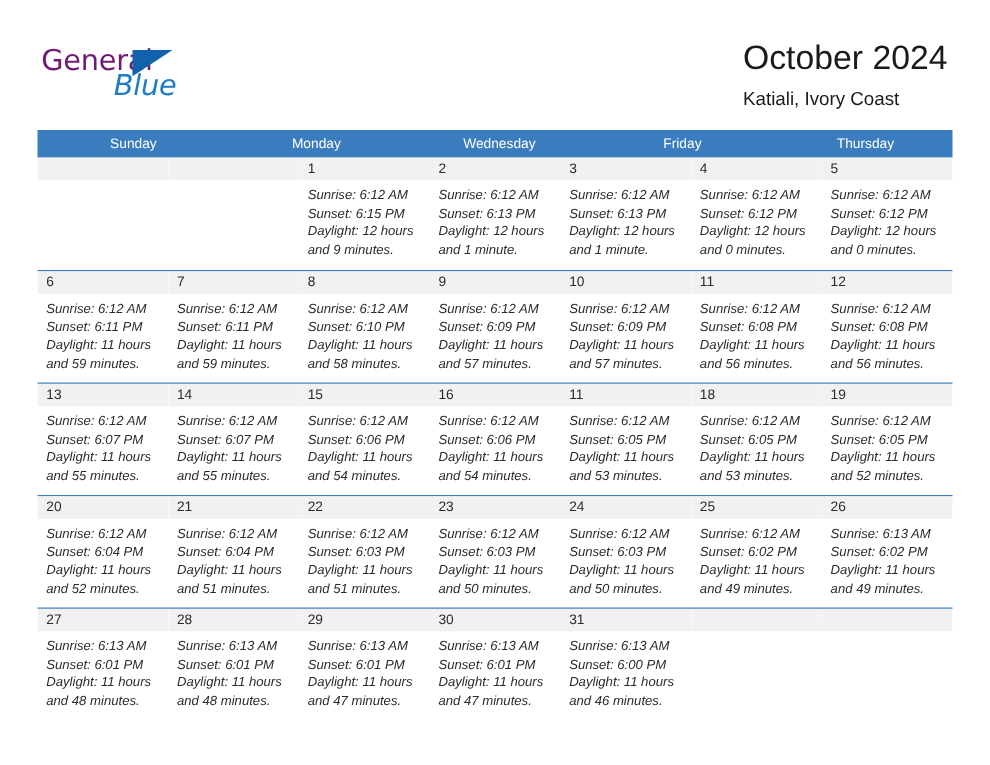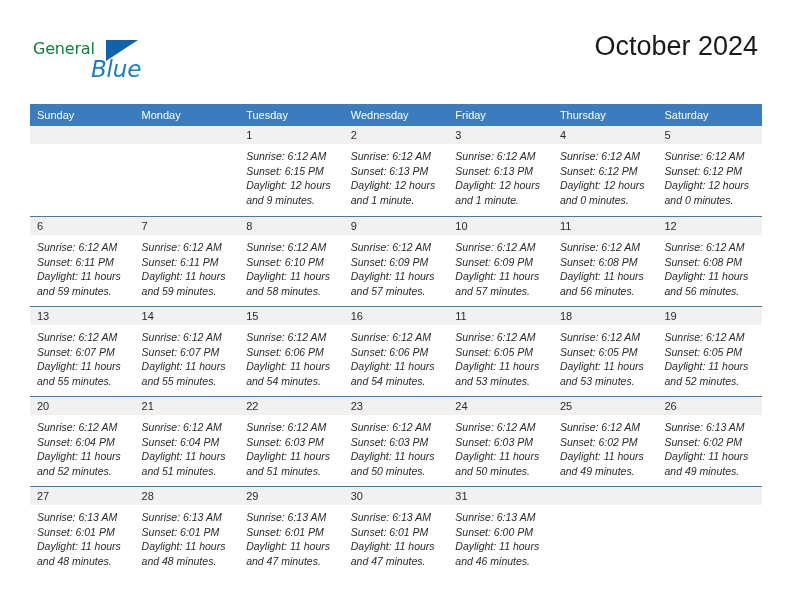--- a/index.html
+++ b/index.html
@@ -35,23 +35,23 @@
     position: absolute;
     left: 33px;
     top: 36px;
     width: 170px;
     height: 48px;
   }
   .logo-general {
     position: absolute;
     left: 0;
     top: 0;
-    font-size: 16px;
+    font-size: 23px;
     line-height: 26px;
-    color: #15803d;
+    color: #701a75;
     letter-spacing: -0.2px;
     font-family: "DejaVu Sans", sans-serif;
     font-weight: 400;
   }
   .logo-blue {
     position: absolute;
     left: 58px;
     top: 20px;
     font-size: 23px;
     line-height: 26px;
@@ -108,20 +108,21 @@
   }
   .weekday-cell {
     flex: 1 1 0;
     box-sizing: border-box;
     padding-left: 7px;
     font-size: 11px;
     line-height: 22px;
     color: #ffffff;
     white-space: nowrap;
     overflow: hidden;
+    text-align: center;
   }
 
   .week-row {
     display: flex;
     width: 732px;
     height: 90px;
     border-top: 1px solid #3a7cbe;
     box-sizing: border-box;
   }
   .week-row:first-of-type {
@@ -169,33 +170,32 @@
   <div class="header">
 
     <div class="logo">
       <span class="logo-general">General</span>
       <span class="logo-triangle"></span>
       <span class="logo-blue">Blue</span>
     </div>
 
     <div class="title-block">
       <div class="cal-title">October 2024</div>
+      <div class="cal-subtitle">Katiali, Ivory Coast</div>
     </div>
 
   </div>
 
   <div class="calendar">
     <div class="weekday-row" id="weekday-row">
         <div class="weekday-cell">Sunday</div>
         <div class="weekday-cell">Monday</div>
-        <div class="weekday-cell">Tuesday</div>
         <div class="weekday-cell">Wednesday</div>
         <div class="weekday-cell">Friday</div>
         <div class="weekday-cell">Thursday</div>
-        <div class="weekday-cell">Saturday</div>
       </div>
     <div id="weeks-container">
         <div class="week-row">
           <div class="day-cell blank empty">
             <div class="day-num-band">
               <div class="day-num"></div>
             </div>
           </div>
           <div class="day-cell blank empty">
             <div class="day-num-band">

